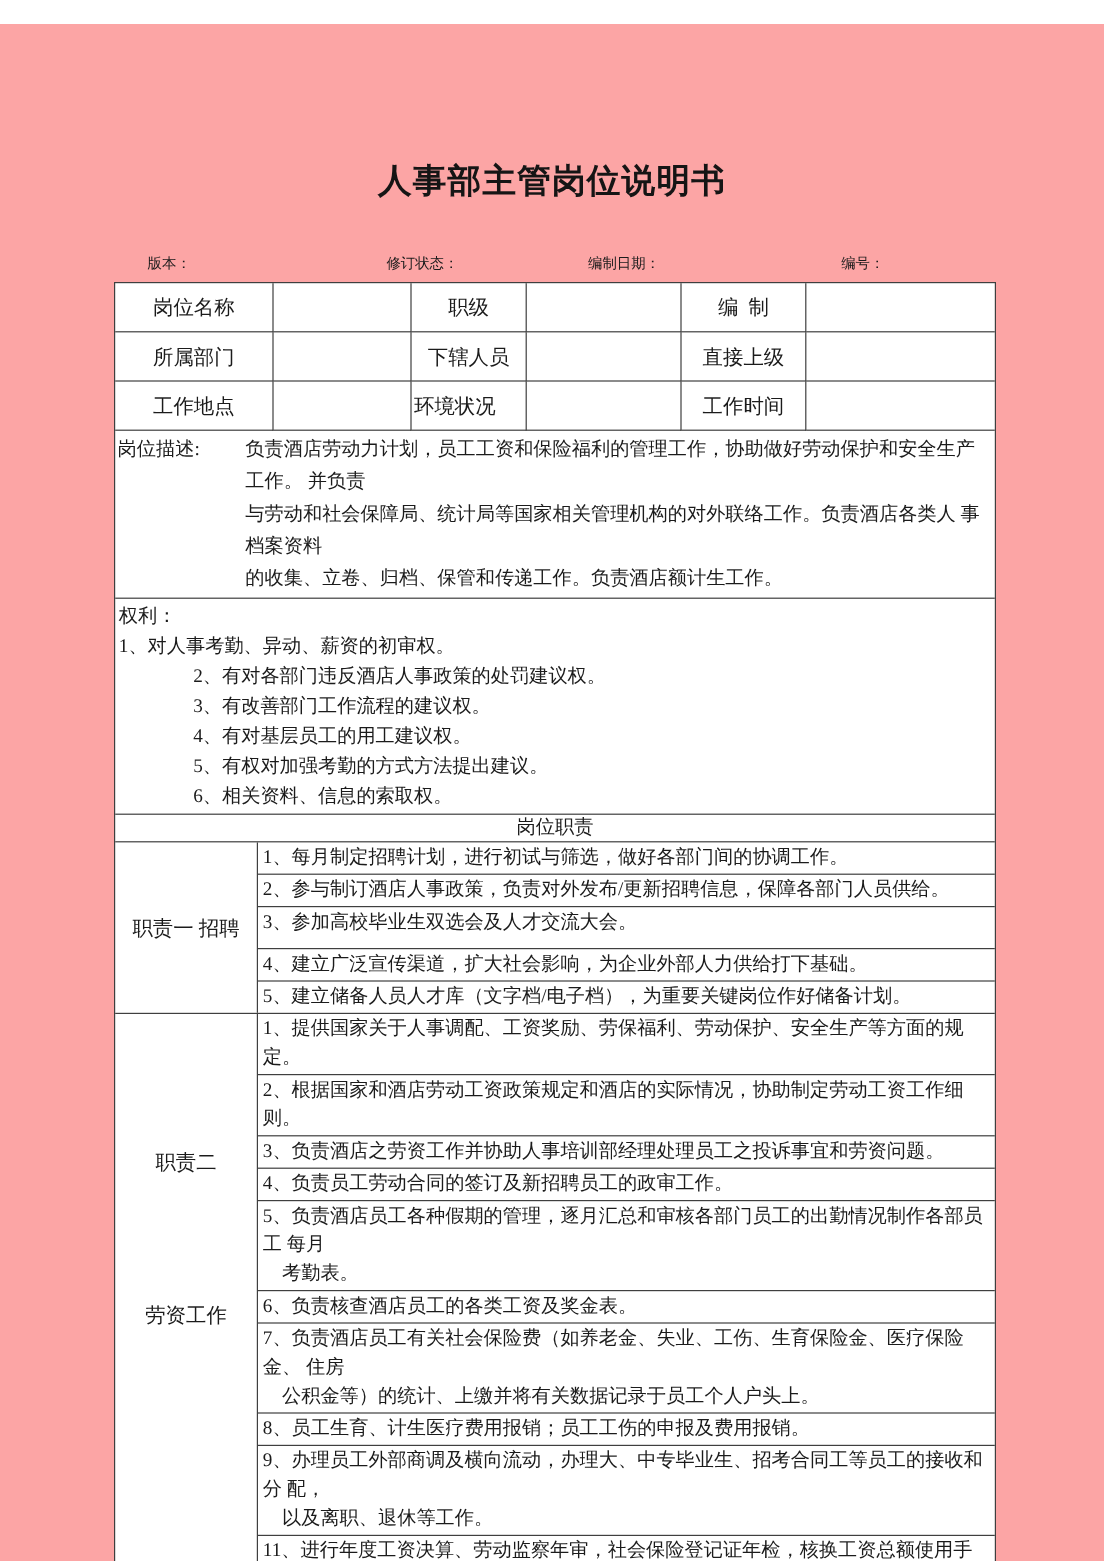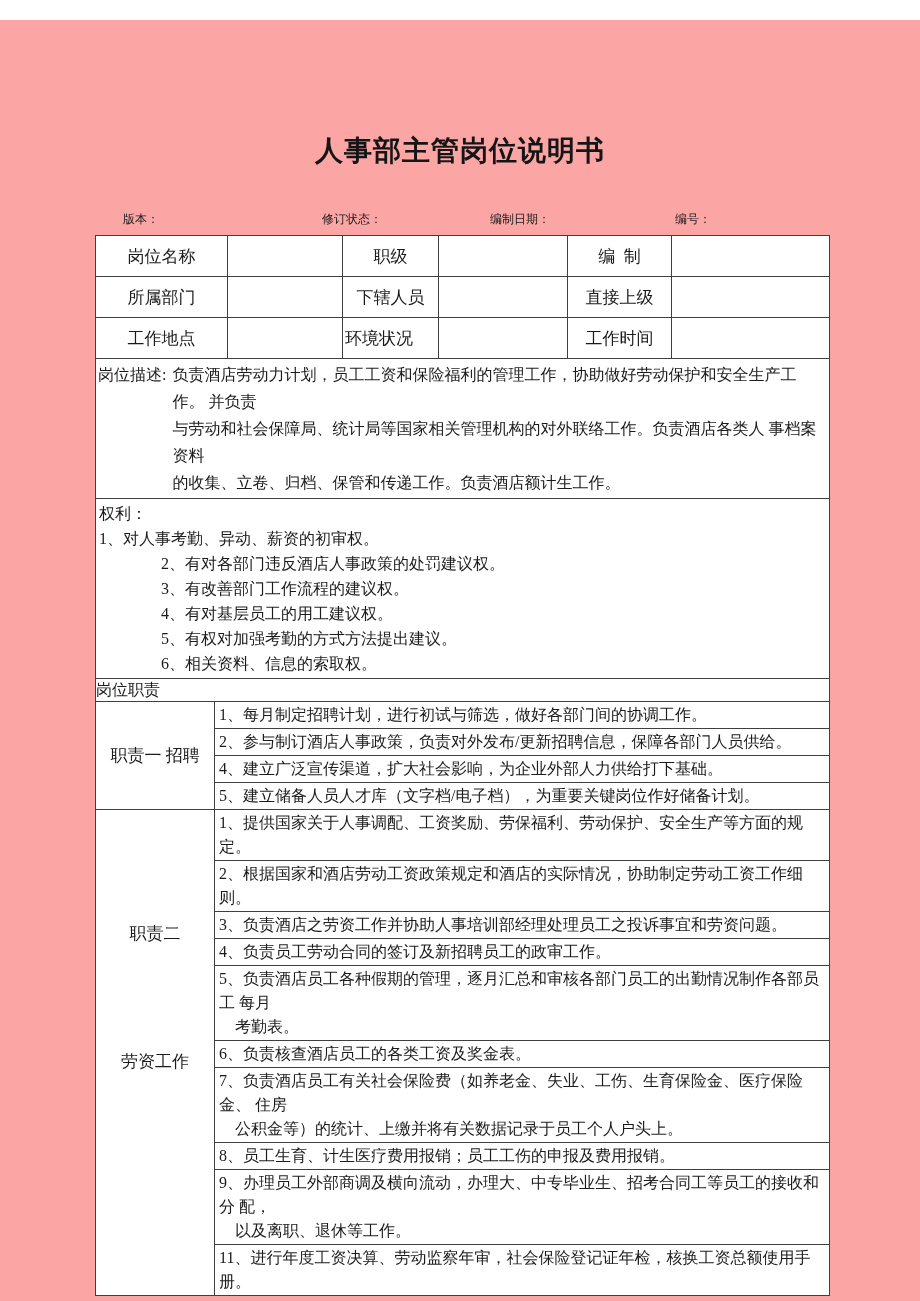--- a/index.html
+++ b/index.html
@@ -17,21 +17,21 @@
     font-family: "Liberation Sans", "DejaVu Sans", sans-serif;
     font-weight: 700; font-size: 28px; letter-spacing: 1px;
     color: #151515;
   }
 
   .meta-row { position: absolute; top: 191px; left: 95px; width: 735px; height: 22px; font-size: 12px; }
   .meta-row span { position: absolute; top: 0; white-space: nowrap; }
   .meta-version  { left: 28px; }
   .meta-revision { left: 227px; }
   .meta-date     { left: 395px; }
-  .meta-number   { left: 580px; }
+  .meta-number   { left: 606px; }
 
   .doc-table {
     position: absolute; top: 215px; left: 95px; width: 735px;
     border: 1px solid #3f3f3f;
     background: #fff;
   }
 
   
   .info-grid { display: grid; grid-template-columns: 132px 115px 96px 129px 104px 1fr; }
   .info-cell {
@@ -39,37 +39,37 @@
     display: flex; align-items: center; justify-content: center;
     font-size: 17px; white-space: pre;
   }
   .info-cell.last { border-right: none; }
   .info-cell.align-left { justify-content: flex-start; padding-left: 2px; }
 
   
   .desc-cell {
     border-bottom: 1px solid #3f3f3f;
     display: flex; padding: 2px 2px 2px 2px;
-    font-size: 16px; line-height: 27px;
+    font-size: 16px; line-height: 27px; gap: 32px;
   }
   .desc-label { white-space: nowrap; flex: none; margin-right: 6px; }
   .desc-lines { flex: 1; min-width: 0; }
 
   
   .rights-cell {
     border-bottom: 1px solid #3f3f3f;
     font-size: 16px; line-height: 25px; padding: 2px 2px 2px 3px;
   }
   .rights-first { display: flex; flex-direction: column; }
   .rights-label { white-space: nowrap; flex: none; }
   .rights-item { padding-left: 62px; }
 
   
   .duties-header {
-    font-size: 16px; line-height: 20px; padding: 1px 0; font-family: Liberation Serif, serif;
+    text-align: center; font-size: 16px; line-height: 20px; padding: 1px 0; font-family: Liberation Serif, serif;
   }
   .duty-section { display: flex; border-top: 1px solid #3f3f3f; }
   .duty-label {
     flex: none; width: 119px; border-right: 1px solid #3f3f3f;
     font-size: 17px; position: relative;
   }
   .duty-label.center { display: flex; align-items: center; justify-content: center; white-space: pre; }
   .duty-label .lab-abs { position: absolute; left: 0; width: 100%; text-align: center; white-space: pre; }
   .lab-top { top: 112px; }
   .lab-bottom { top: 240px; }
@@ -139,20 +139,21 @@
       <div class="rights-item">6、相关资料、信息的索取权。</div>
     </div>
 
     <div class="duties-header">岗位职责</div>
 
     <div class="duty-section">
       <div class="duty-label center">职责一 招聘</div>
       <div class="duty-items">
         <div class="duty-item">1、每月制定招聘计划，进行初试与筛选，做好各部门间的协调工作。</div>
         <div class="duty-item">2、参与制订酒店人事政策，负责对外发布/更新招聘信息，保障各部门人员供给。</div>
+        <div class="duty-item tall">3、参加高校毕业生双选会及人才交流大会。</div>
         <div class="duty-item">4、建立广泛宣传渠道，扩大社会影响，为企业外部人力供给打下基础。</div>
         <div class="duty-item">5、建立储备人员人才库（文字档/电子档），为重要关键岗位作好储备计划。</div>
       </div>
     </div>
 
     <div class="duty-section">
       <div class="duty-label">
         <span class="lab-abs lab-top">职责二</span>
         <span class="lab-abs lab-bottom">劳资工作</span>
       </div>

